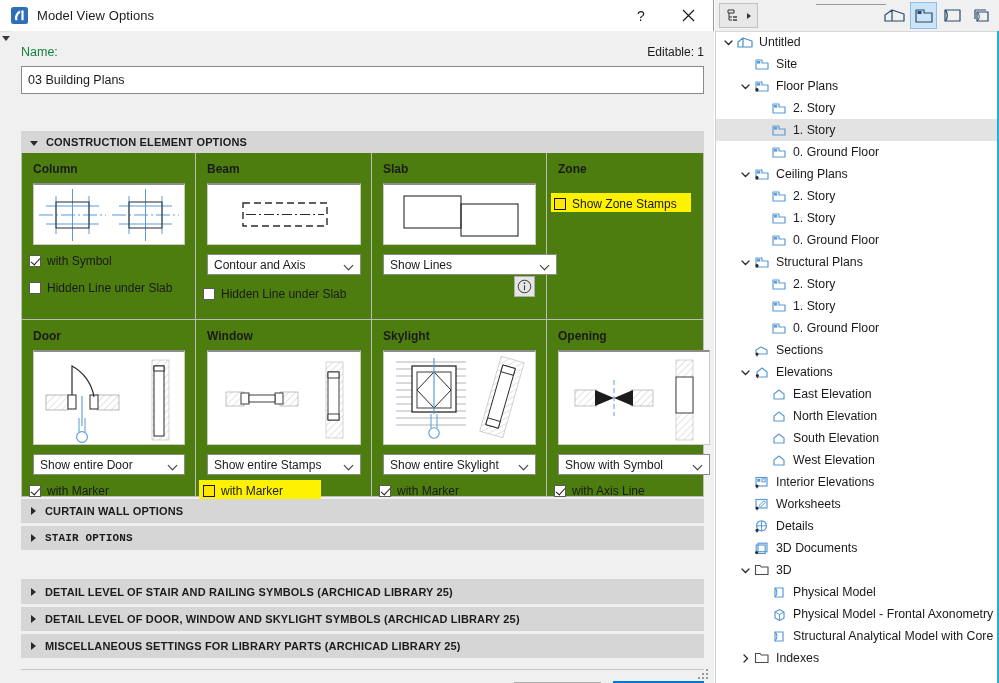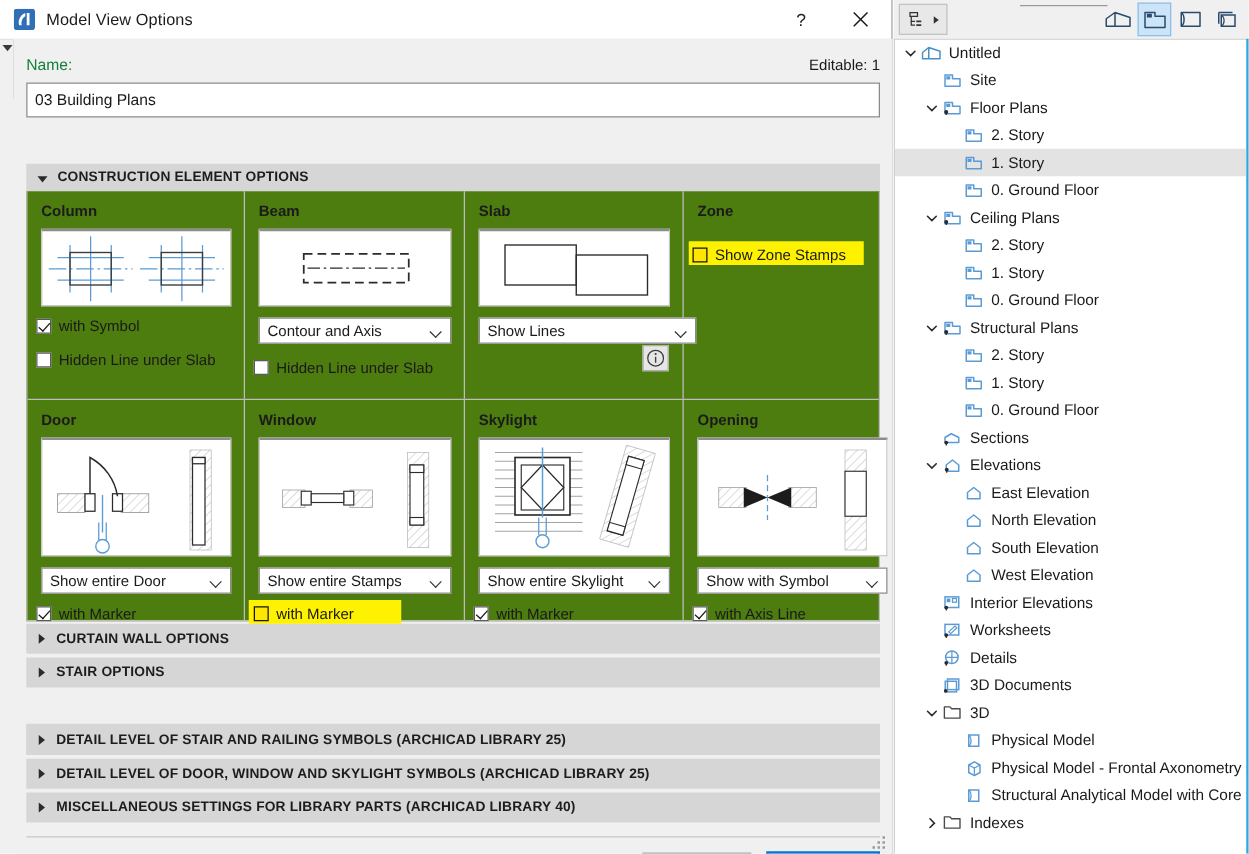--- a/index.html
+++ b/index.html
@@ -390,39 +390,39 @@
               <span class="chklabel">with Axis Line</span>
             </div>
           </div>
 
         </div>
 
         <div class="accordion" style="top:468px;">
           <span class="arr right"></span>
           <span>CURTAIN WALL OPTIONS</span>
         </div>
-        <div class="accordion" style="top:495px;">
+        <div class="accordion" style="top:495px;font-family:Liberation Mono, monospace;">
           <span class="arr right"></span>
           <span>STAIR OPTIONS</span>
         </div>
         <div class="accordion" style="top:548px;">
           <span class="arr right"></span>
           <span>RAILING OPTIONS</span>
         </div>
         <div class="accordion" style="top:549px;">
           <span class="arr right"></span>
           <span>DETAIL LEVEL OF STAIR AND RAILING SYMBOLS (ARCHICAD LIBRARY 25)</span>
         </div>
         <div class="accordion" style="top:576px;">
           <span class="arr right"></span>
           <span>DETAIL LEVEL OF DOOR, WINDOW AND SKYLIGHT SYMBOLS (ARCHICAD LIBRARY 25)</span>
         </div>
         <div class="accordion" style="top:603px;">
           <span class="arr right"></span>
-          <span>MISCELLANEOUS SETTINGS FOR LIBRARY PARTS (ARCHICAD LIBRARY 40)</span>
+          <span>MISCELLANEOUS SETTINGS FOR LIBRARY PARTS (ARCHICAD LIBRARY 25)</span>
         </div>
 
         <div class="footsep" style="top:638px;"></div>
 
         <div class="btn" style="left:503px;top:651px;width:87px;">
           
         </div>
         <div class="btn primary" style="left:602px;top:650px;width:91px;height:26px;">
           
         </div>

